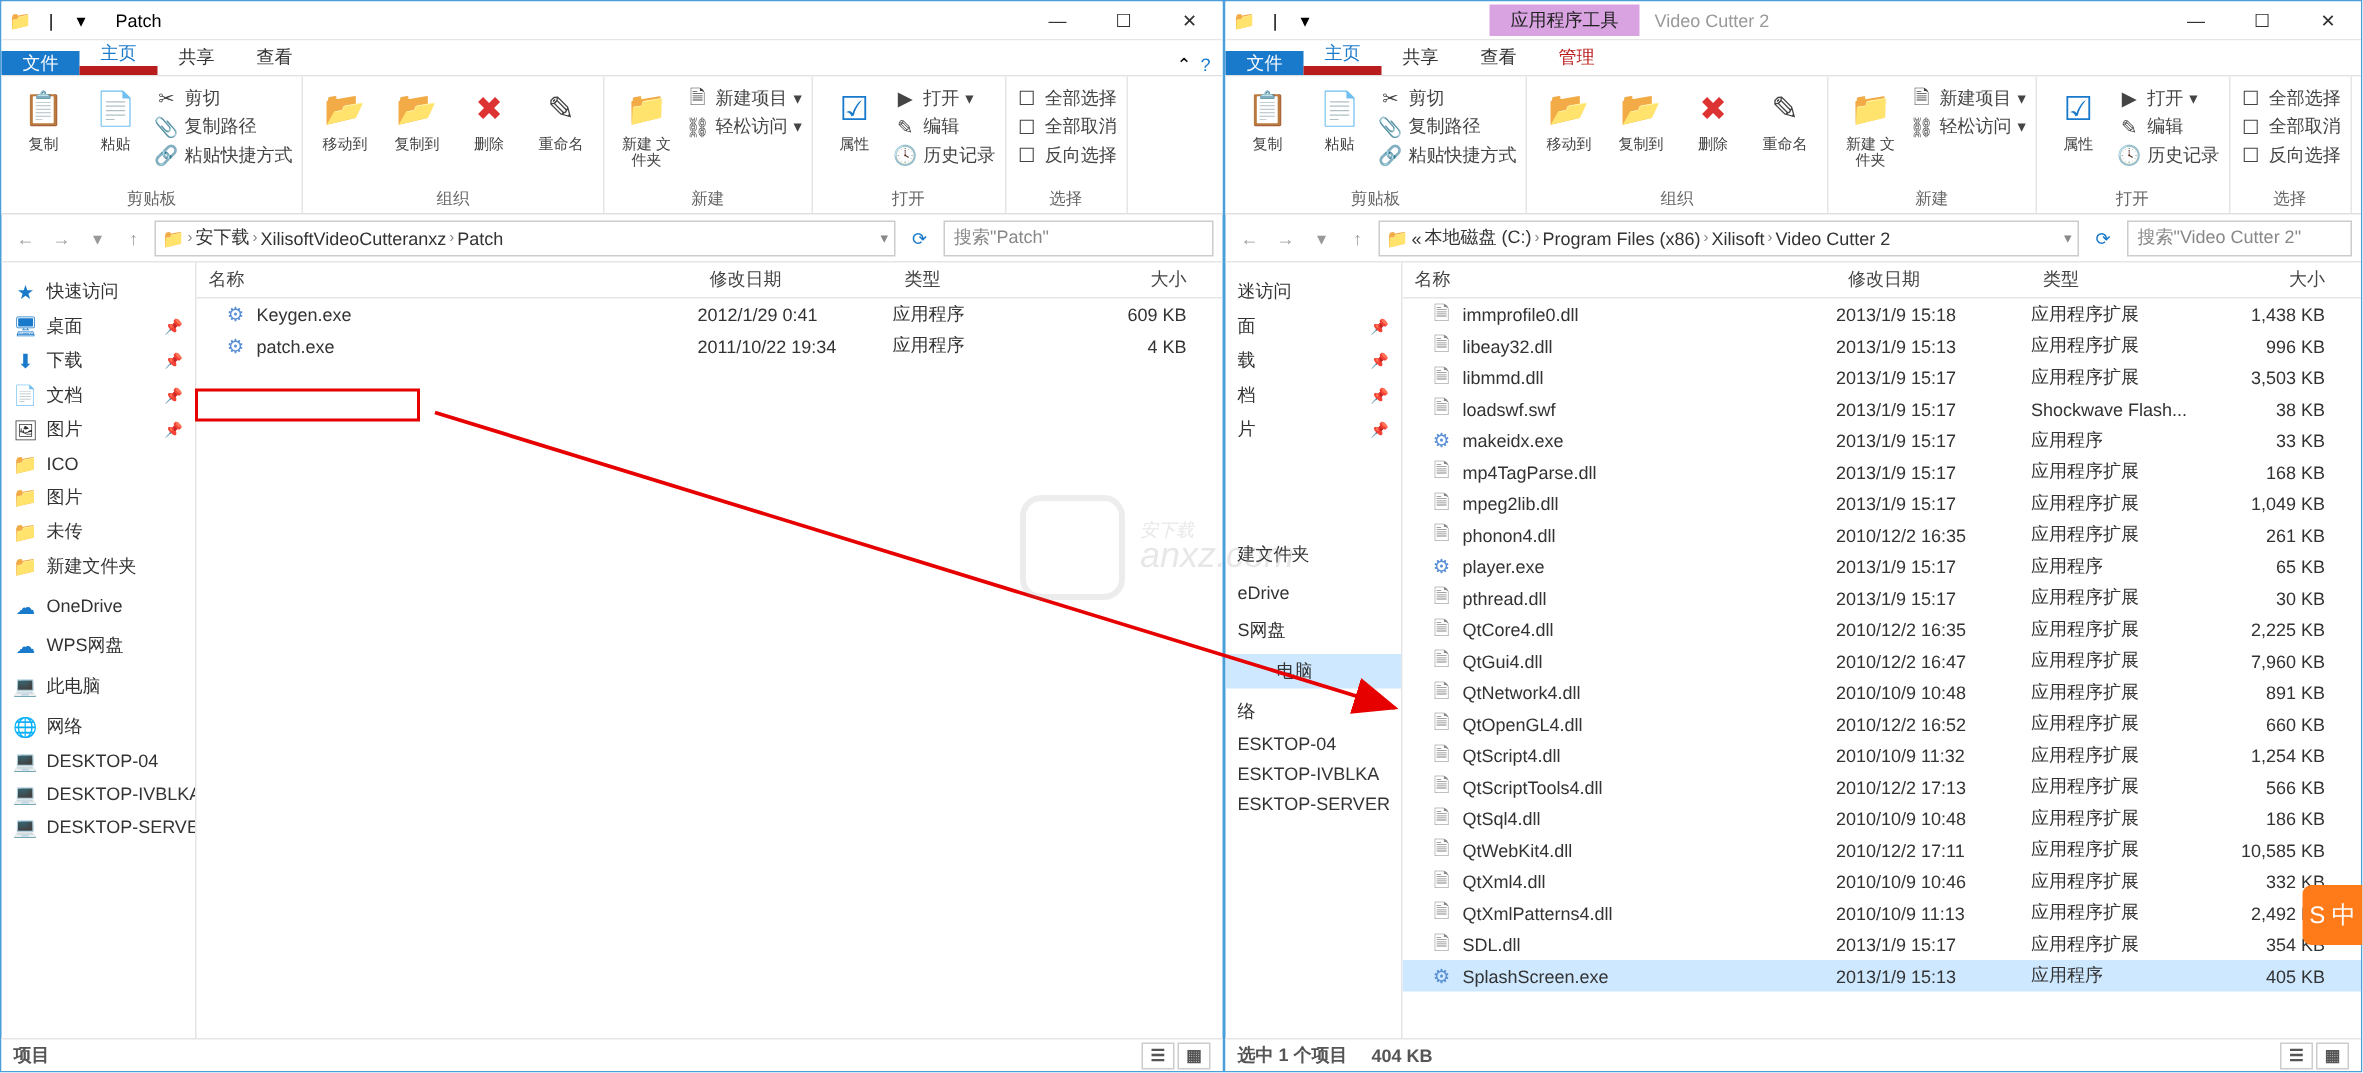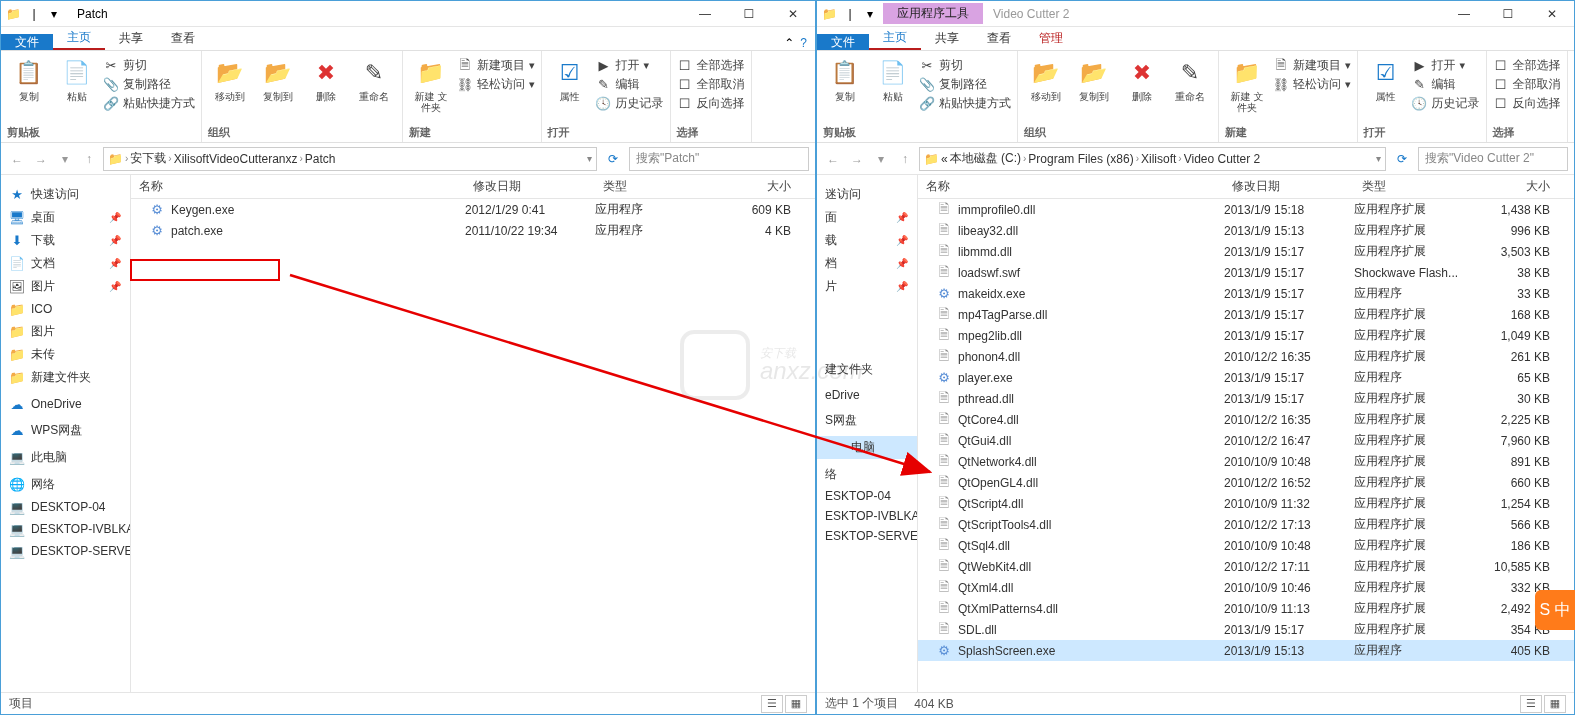--- a/index.html
+++ b/index.html
@@ -13,61 +13,61 @@
 .titlebar .title-text { margin-left:10px; color:#000; }
 .titlebar .spacer { flex:1; }
 .titlebar .win-btns { display:flex; }
 .titlebar .win-btns div { width:44px; height:26px; display:flex; align-items:center; justify-content:center; color:#333; }
 .context-tab { position:absolute; top:0; height:26px; display:flex; align-items:center; }
 .context-tab .ct-label { background:#d9a3e2; color:#222; padding:2px 14px; font-size:12px; }
 .context-tab .ct-title { margin-left:10px; color:#999; }
 .ribbon-tabs { height:24px; display:flex; align-items:flex-end; border-bottom:1px solid #e0e0e0; background:#fff; }
 .ribbon-tabs .file-tab { background:#1979ca; color:#fff; padding:4px 14px; height:16px; display:flex; align-items:center; }
 .ribbon-tabs .tab { padding:4px 14px; color:#333; height:24px; display:flex; align-items:center; }
-.ribbon-tabs .tab.active { border-bottom:2px solid #b91c1c; color:#1979ca; }
+.ribbon-tabs .tab.active { border-bottom:6px solid #b91c1c; color:#1979ca; }
 .ribbon-tabs .mg-tab { color:#b91c1c; }
 .ribbon-tabs .help { margin-left:auto; margin-right:8px; display:flex; gap:6px; align-items:center; }
 .ribbon { height:92px; background:#fff; border-bottom:1px solid #e0e0e0; display:flex; }
 .rgroup { display:flex; flex-direction:column; padding:2px 6px; border-right:1px solid #e5e5e5; }
 .rgroup .items { flex:1; display:flex; align-items:flex-start; gap:4px; }
-.rgroup .label { color:#666; font-size:11px; padding-top:2px;font-weight:bold; }
+.rgroup .label { text-align:center; color:#666; font-size:11px; padding-top:2px; }
 .big-btn { display:flex; flex-direction:column; align-items:center; justify-content:center; width:44px; padding:4px 2px; gap:2px; color:#444; }
 .big-btn .ico { width:32px; height:32px; display:flex; align-items:center; justify-content:center; font-size:22px; }
 .big-btn .txt { font-size:10px; text-align:center; line-height:1.1; }
 .small-list { display:flex; flex-direction:column; gap:2px; padding-top:4px; }
 .small-list div { display:flex; align-items:center; gap:4px; color:#444; font-size:11px; white-space:nowrap; }
 .small-list .ico { width:16px; height:16px; display:inline-flex; align-items:center; justify-content:center; font-size:13px; }
 .addr-bar { height:32px; display:flex; align-items:center; gap:4px; padding:0 6px; border-bottom:1px solid #e5e5e5; }
 .addr-bar .nav-arrows { display:flex; gap:4px; color:#999; }
 .addr-bar .nav-arrows span { width:20px; text-align:center; }
 .addr-bar .crumbs { flex:1; display:flex; align-items:center; border:1px solid #ccc; height:24px; padding:0 4px; gap:2px; overflow:hidden; }
 .addr-bar .crumbs .crumb { color:#333; white-space:nowrap; }
 .addr-bar .crumbs .sep { color:#888; font-size:10px; }
 .addr-bar .refresh { width:24px; text-align:center; color:#1979ca; }
 .addr-bar .search { width:180px; border:1px solid #ccc; height:24px; padding:0 6px; color:#888; display:flex; align-items:center; }
 .body-area { display:flex; height:calc(100% - 26px - 24px - 92px - 32px - 22px); }
 .nav-pane { width:130px; border-right:1px solid #e5e5e5; overflow:hidden; padding:4px 0; }
-.nav-pane.narrow { width:101px; }
+.nav-pane.narrow { width:118px; }
 .nav-item { display:flex; align-items:center; gap:6px; padding:3px 8px; color:#333; white-space:nowrap; }
 .nav-item.header { margin-top:4px; }
 .nav-item .pin { margin-left:auto; color:#888; font-size:10px; }
 .nav-item .ico { width:16px; height:16px; display:inline-flex; align-items:center; justify-content:center; font-size:13px; }
 .nav-item.selected { background:#cde8ff;padding-left:34px; }
 .file-pane { flex:1; overflow:hidden; }
 .columns { display:flex; border-bottom:1px solid #e5e5e5; height:24px; align-items:center; color:#444; }
 .columns div { padding:0 8px; }
 .col-name { flex:1; min-width:240px; }
 .col-date { width:130px; }
 .col-type { width:120px; }
 .col-size { width:100px; text-align:right; padding-right:24px !important; }
 .file-row { display:flex; height:21px; align-items:center; color:#333; }
 .file-row.selected { background:#cde8ff; }
 .file-row .col-name { display:flex; align-items:center; gap:6px; padding-left:18px; }
 .file-row .fico { width:16px; height:16px; display:inline-flex; align-items:center; justify-content:center; font-size:13px; }
-.status-bar { position:absolute; bottom:0; left:0; right:0; height:22px; border-top:1px solid #e5e5e5; display:flex; align-items:center; padding:0 8px; color:#555; gap:16px; background:#fff; }
+.status-bar { position:absolute; bottom:0; left:0; right:0; height:22px; border-top:1px solid #e5e5e5; display:flex; align-items:center; padding:0 8px; color:#555; gap:16px; background:#fff;font-weight:bold; }
 .status-bar .spacer { flex:1; }
 .status-bar .view-btns { display:flex; gap:2px; }
 .status-bar .view-btns span { width:22px; height:18px; border:1px solid #ccc; display:inline-flex; align-items:center; justify-content:center; font-size:11px; }
 .red-box { position:absolute; border:2px solid #e60000; pointer-events:none; }
 .arrow-svg { position:absolute; pointer-events:none; }
 .watermark { position:absolute; left:680px; top:330px; opacity:0.15; font-size:40px; color:#666; pointer-events:none; display:flex; align-items:center; gap:10px;font-style:italic; }
 .watermark .lock { width:70px; height:70px; border:4px solid #888; border-radius:14px; position:relative; }
 .floater { position:absolute; right:0; top:590px; width:40px; height:40px; background:#ff7b1a; border-radius:6px 0 0 6px; display:flex; align-items:center; justify-content:center; color:#fff; font-size:16px; }
 .folder-ico { color:#f8c74d; }
 .exe-ico { color:#5a8fd6; }
@@ -335,21 +335,21 @@
   </div>
 </div>
 
 <div class="window win-right">
   <div class="titlebar">
     <div class="qat">
       <span class="folder-ico">📁</span>
       <span>|</span>
       <span>▾</span>
     </div>
-    <div class="context-tab" style="position:static;">
+    <div class="context-tab" style="position:static;margin-left:110px">
       <span class="ct-label">应用程序工具</span>
       <span class="ct-title">Video Cutter 2</span>
     </div>
     <div class="spacer"></div>
     <div class="win-btns">
       <div>—</div>
       <div>☐</div>
       <div class="close">✕</div>
     </div>
   </div>

